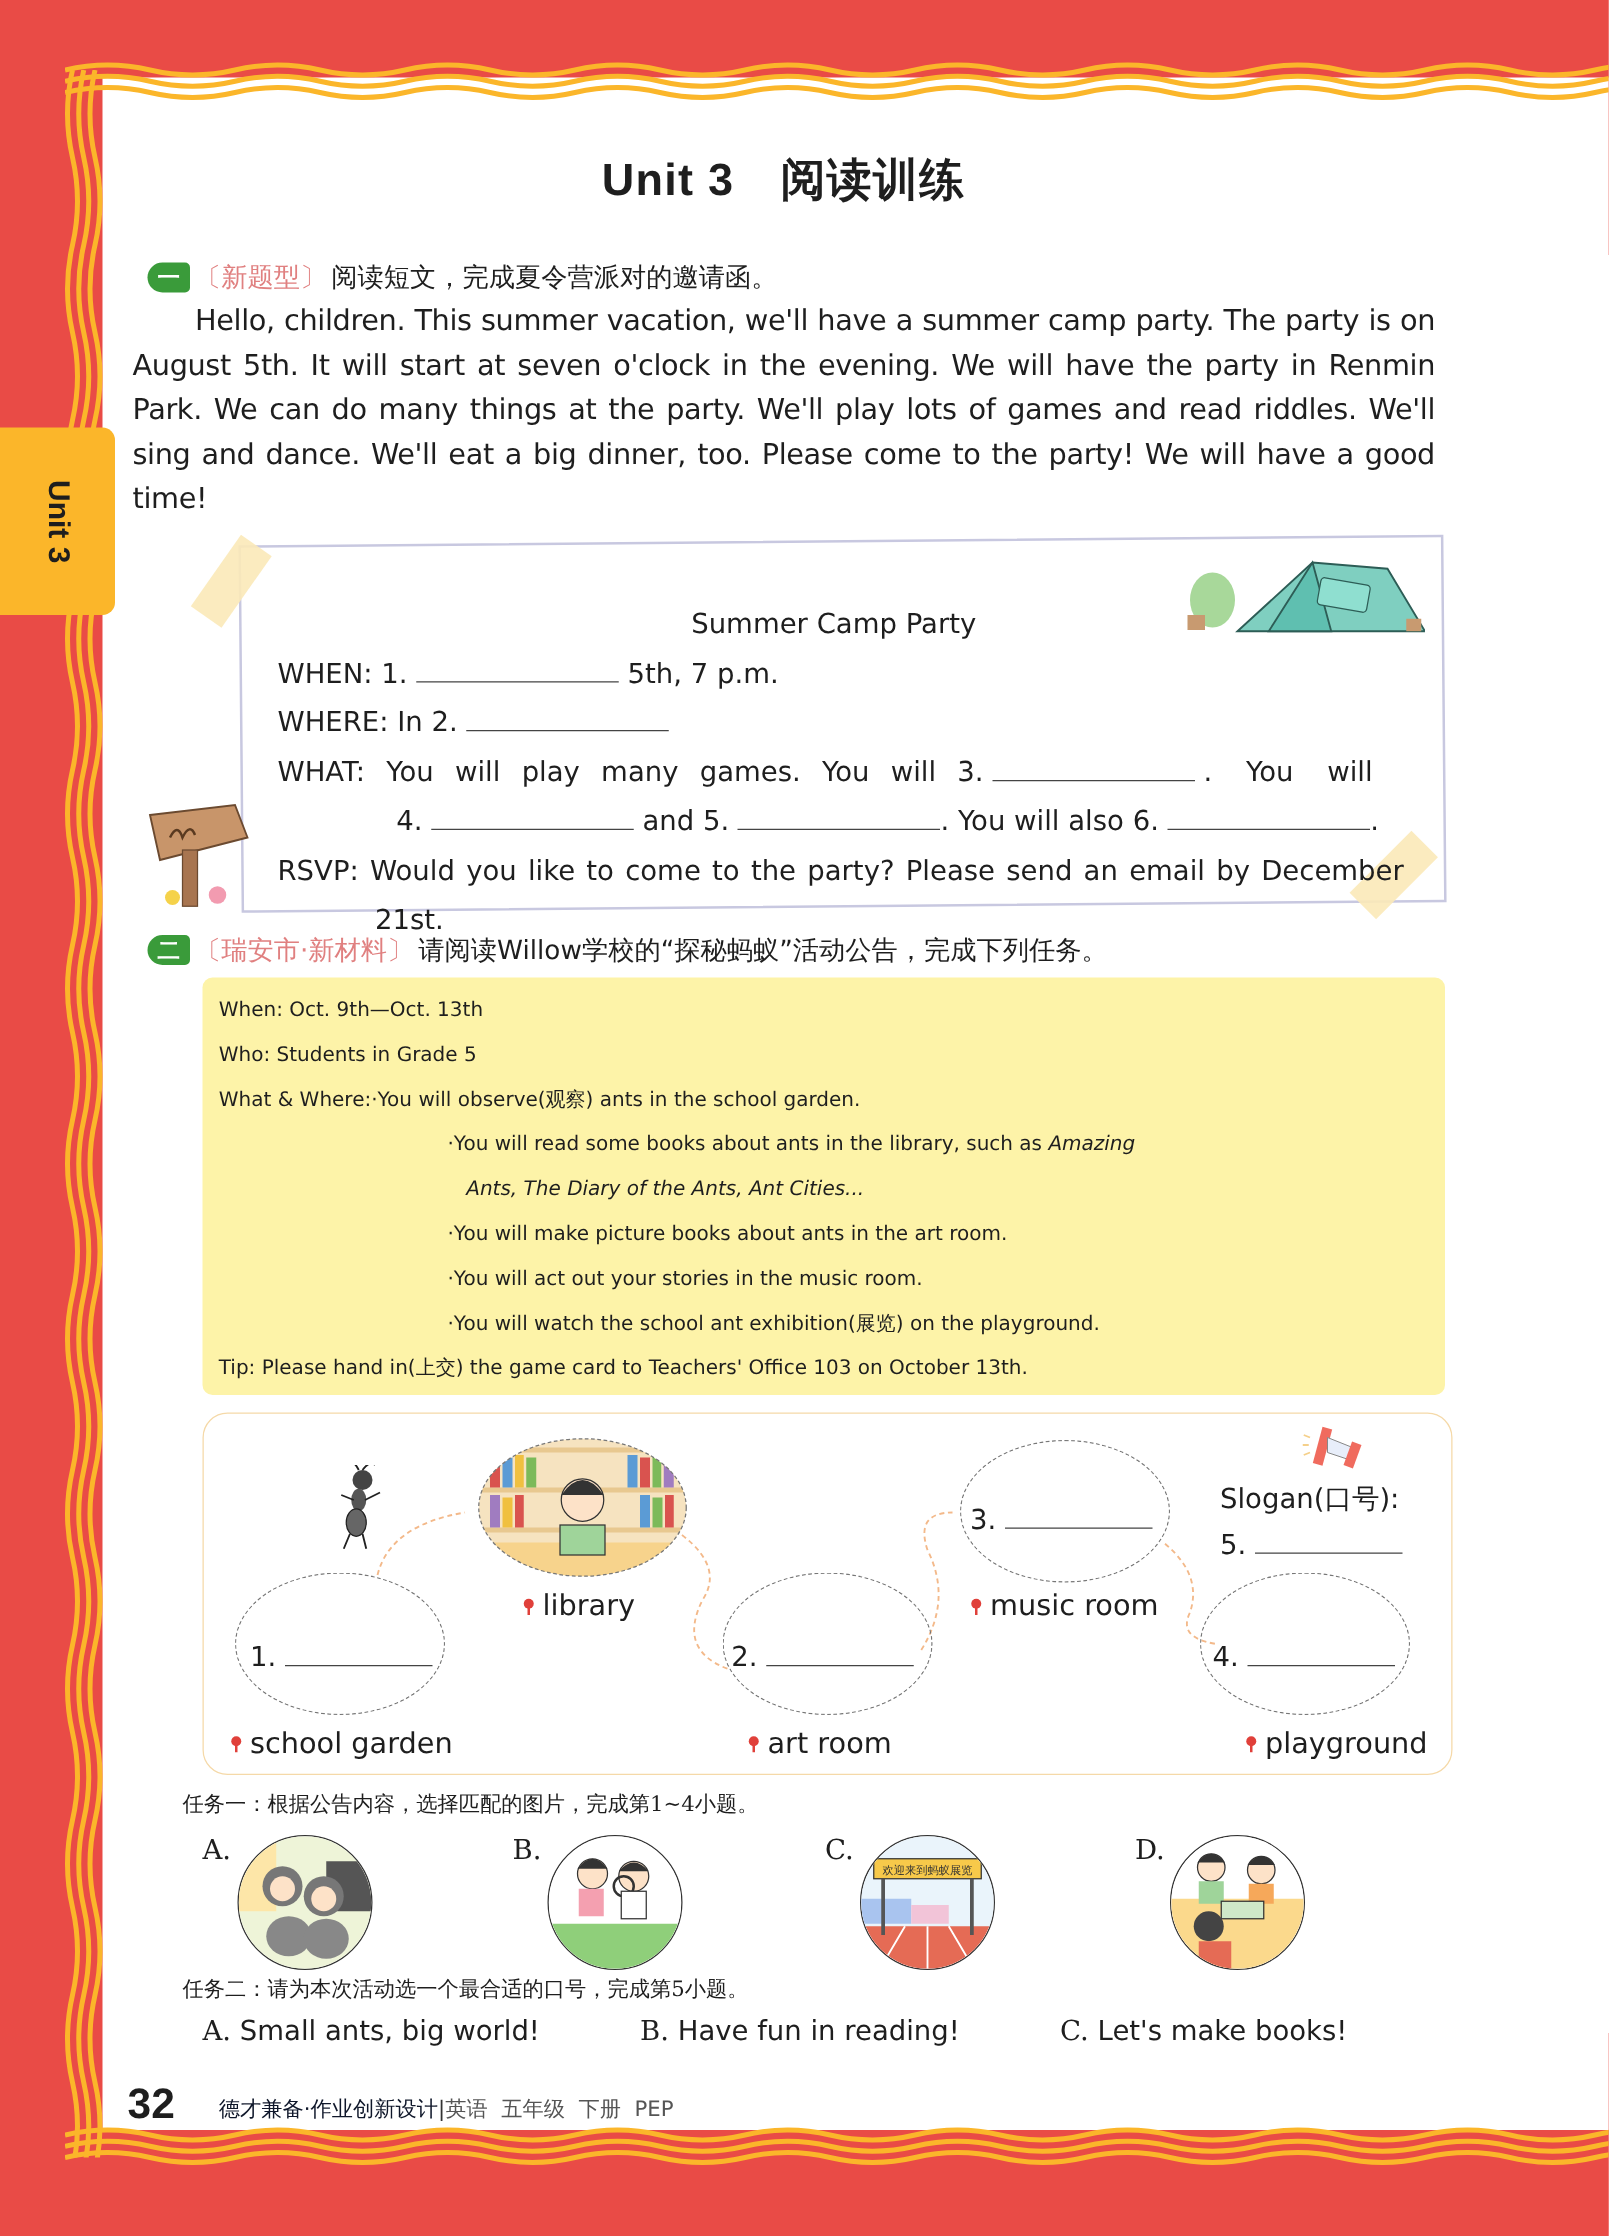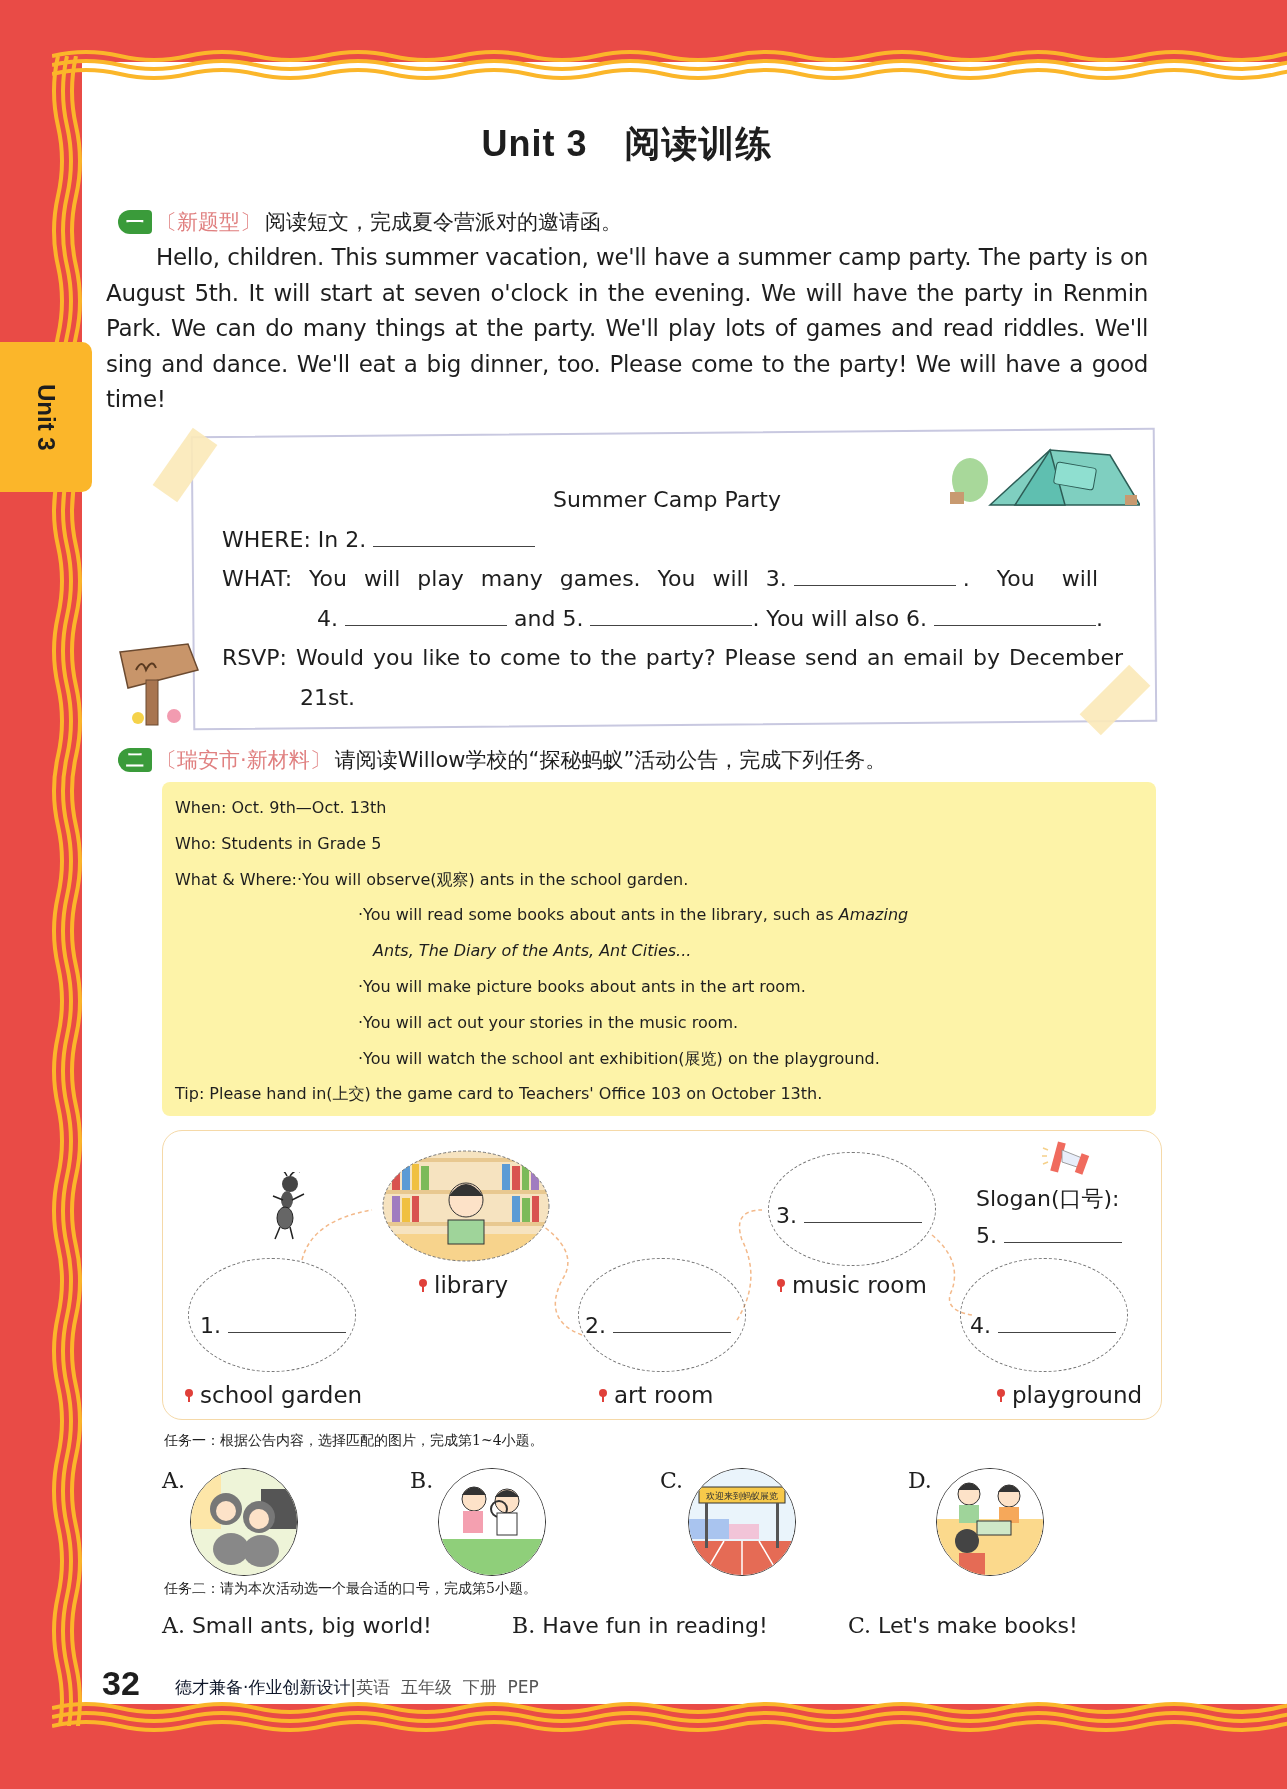--- a/index.html
+++ b/index.html
@@ -25,21 +25,21 @@
   .sign{position:absolute;left:118px;top:640px;}
   .notice{position:absolute;left:162px;top:782px;width:994px;height:334px;background:#fdf3a8;border-radius:8px;}
   .notice-text{position:absolute;left:175px;top:790px;width:980px;font-size:16px;line-height:35.8px;}
   .indent2{padding-left:183px;}
   .indent3{padding-left:198px;}
   .flow{position:absolute;left:162px;top:1130px;width:998px;height:288px;border:1.5px solid #f5d9a8;border-radius:20px;}
   .oval{position:absolute;border:1.5px dashed #777;border-radius:50%;}
   .oval-label{position:absolute;font-size:22px;}
   .loc{position:absolute;font-size:23px;display:flex;align-items:center;}
   .pin{display:inline-block;width:10px;height:14px;margin-right:6px;}
-  .task{position:absolute;left:164px;font-size:14px;font-family:"DejaVu Serif",serif;}
+  .task{position:absolute;left:146px;font-size:17px;font-family:"DejaVu Serif",serif;}
   .opt-letter{position:absolute;font-size:22px;font-family:"DejaVu Serif",serif;}
   .pic{position:absolute;width:106px;height:106px;border-radius:50%;border:1.5px solid #333;overflow:hidden;}
   .slogans{position:absolute;top:1613px;font-size:22px;}
   .footer-num{position:absolute;left:102px;top:1664px;font-size:34px;font-weight:bold;font-family:"Liberation Sans",sans-serif;}
   .footer-text{position:absolute;left:175px;top:1676px;font-size:17px;}
   .footer-brand{color:#0f172a;}
   .footer-sep{color:#333;}
   .footer-meta{color:#555;}
 </style>
 </head>
@@ -89,20 +89,25 @@
 <svg class="sign" width="90" height="90">
   <polygon points="2,12 70,4 80,30 10,48" fill="#c8956a" stroke="#6b4a30" stroke-width="1.5"></polygon>
   <rect x="28" y="40" width="12" height="45" fill="#a87550" stroke="#6b4a30" stroke-width="1"></rect>
   <path d="M18 30 q 6 -12 10 0 q 6 -12 10 -2" stroke="#5a3a20" stroke-width="2" fill="none"></path>
   <circle cx="20" cy="78" r="6" fill="#f5d24a"></circle>
   <circle cx="56" cy="76" r="7" fill="#f29bb0"></circle>
 </svg>
 
 <div class="invite-inner">
   <div class="inv-title">Summer Camp Party</div>
+  <div>
+    <span>WHEN: 1.</span>
+    <span class="blank" style="width:162px;"></span>
+    <span>5th, 7 p.m.</span>
+  </div>
   <div>
     <span>WHERE: In 2.</span>
     <span class="blank" style="width:162px;"></span>
   </div>
   <div style="text-align:justify;">
     <span style="word-spacing:10px;">WHAT: You will play many games. You will 3.</span>
     <span class="blank" style="width:162px;"></span>
     <span style="word-spacing:20px;">. You will</span>
   </div>
   <div style="padding-left:95px;">

